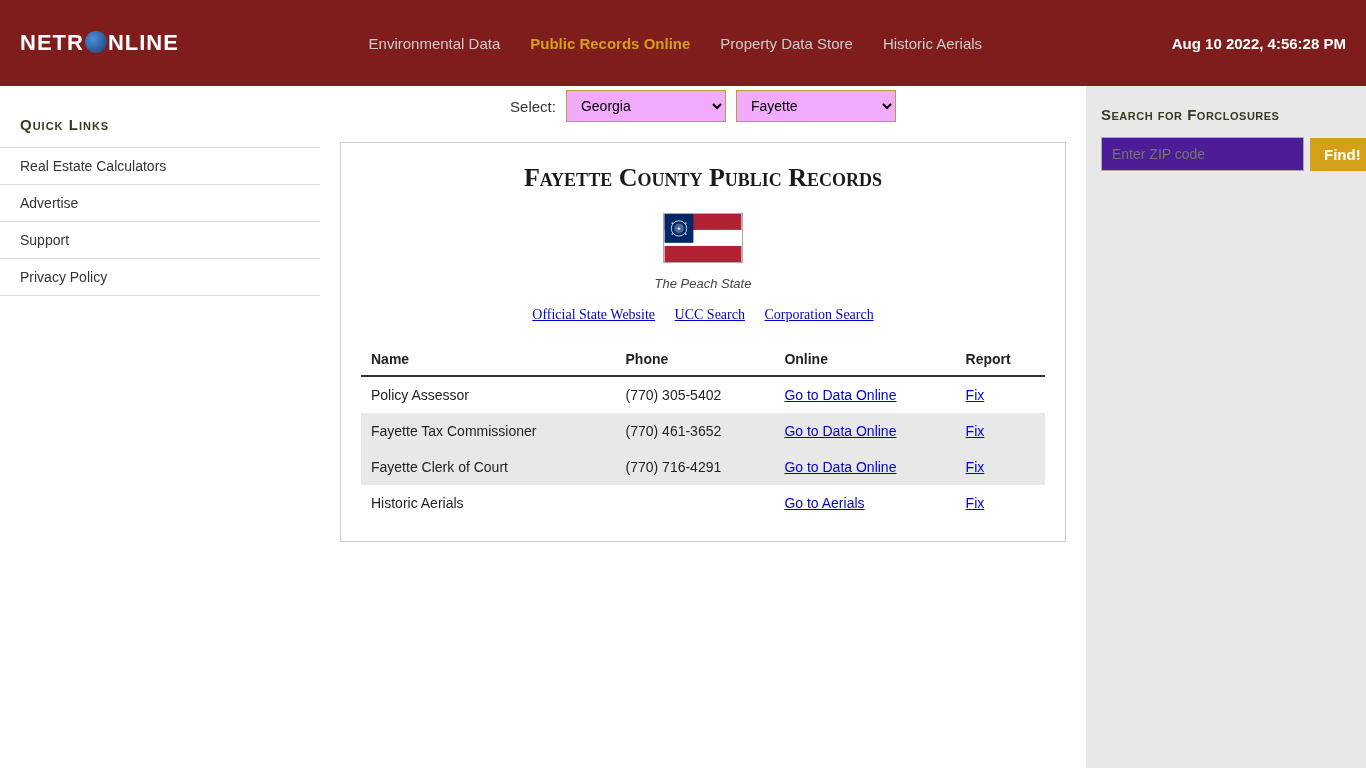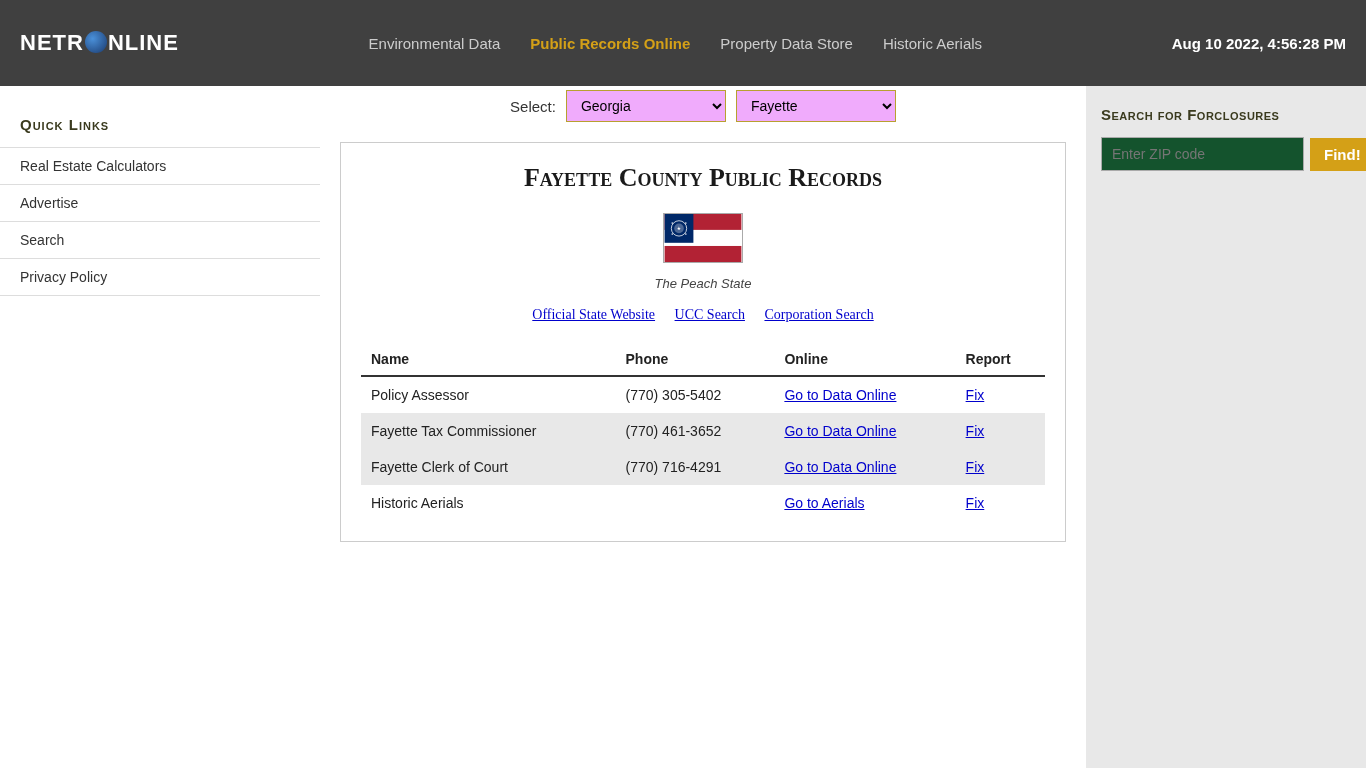--- a/index.html
+++ b/index.html
@@ -1,20 +1,20 @@
 <!DOCTYPE html>
 <html><head>
   <meta charset="utf-8">
   <style>
     * { box-sizing: border-box; margin: 0; padding: 0; }
     body { font-family: Arial, sans-serif; font-size: 14px; background: #fff; }
 
     
     #header {
-      background: #404040;
+      background: #7f1d1d;
       display: flex;
       align-items: center;
       padding: 0 20px;
       height: 86px;
       justify-content: space-between;
     }
     #logo {
       color: #fff;
       font-size: 22px;
       font-weight: bold;
@@ -214,21 +214,21 @@
     #zip-row {
       display: flex;
       gap: 6px;
       align-items: center;
     }
     #zip-input {
       flex: 1;
       padding: 8px 10px;
       border: 1px solid #aaa;
       font-size: 14px;
-      background: #14532d;
+      background: #4c1d95;
       color: #999;
     }
     #find-btn {
       background: #d4a017;
       color: #fff;
       border: none;
       padding: 8px 14px;
       font-size: 15px;
       font-weight: bold;
       cursor: pointer;
@@ -252,21 +252,21 @@
   </nav>
   <div id="datetime">Aug 10 2022, 4:56:28 PM</div>
 </div>
 
 <div id="main-layout">
 
   <div id="sidebar">
     <div id="sidebar-title">Quick Links</div>
     <div class="sidebar-link">Real Estate Calculators</div>
     <div class="sidebar-link">Advertise</div>
-    <div class="sidebar-link">Search</div>
+    <div class="sidebar-link">Support</div>
     <div class="sidebar-link">Privacy Policy</div>
   </div>
 
   <div id="content">
 
     <div id="select-row">
       <label>Select:</label>
       <select class="county-select">
         <option>Georgia</option>
         <option>Alabama</option>

